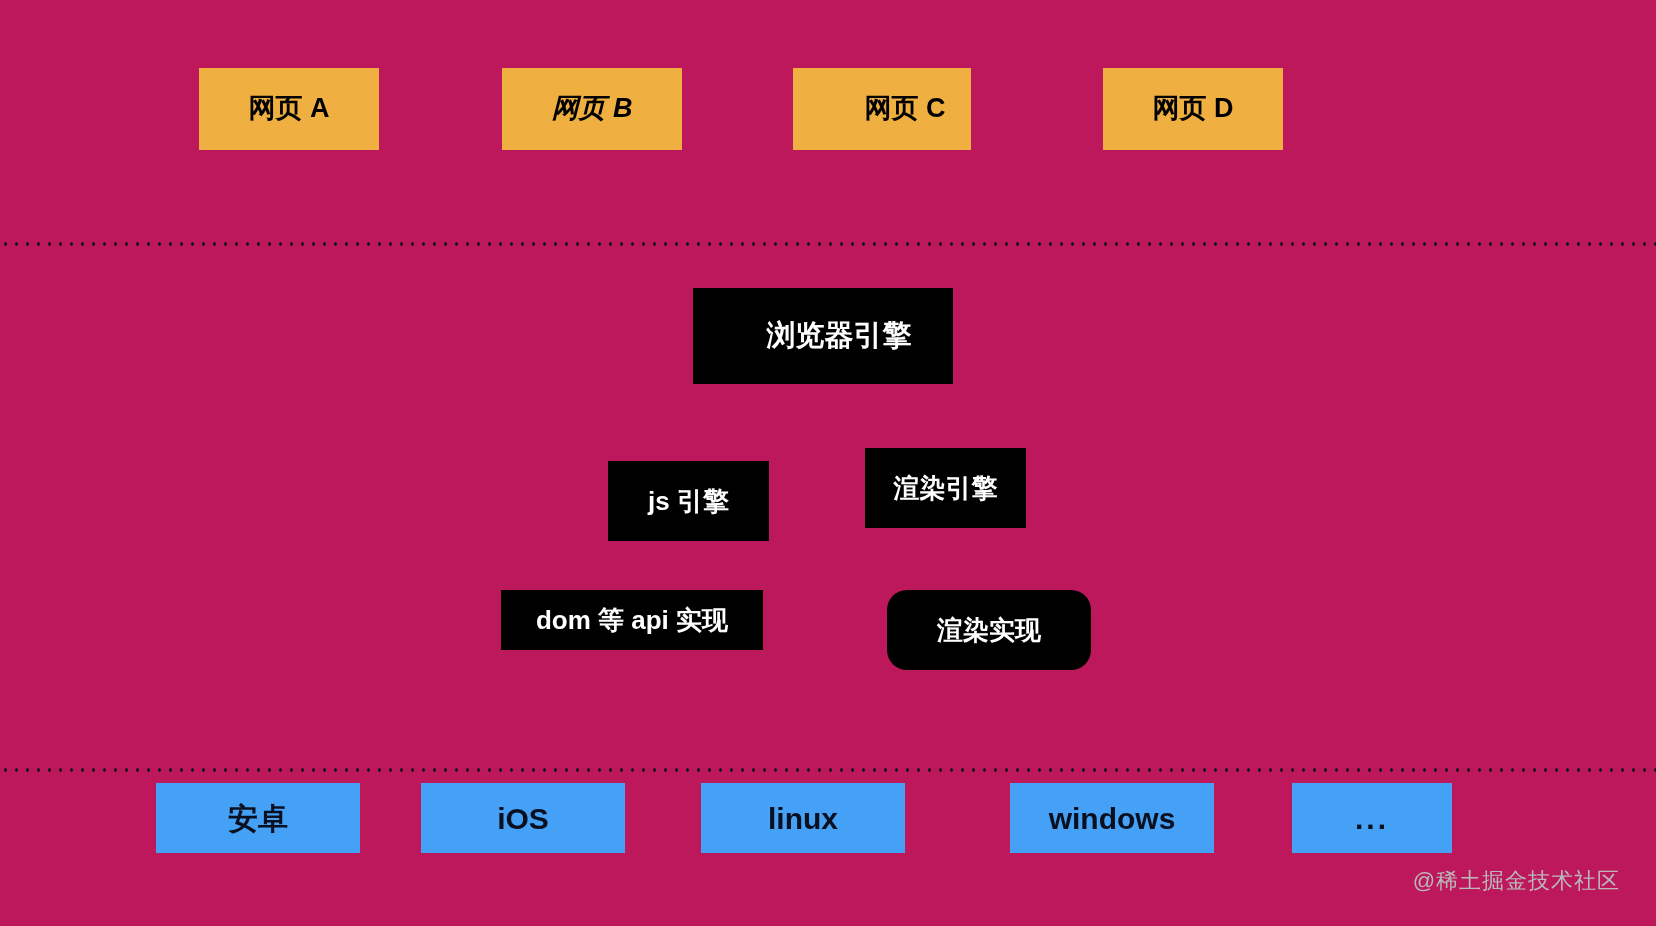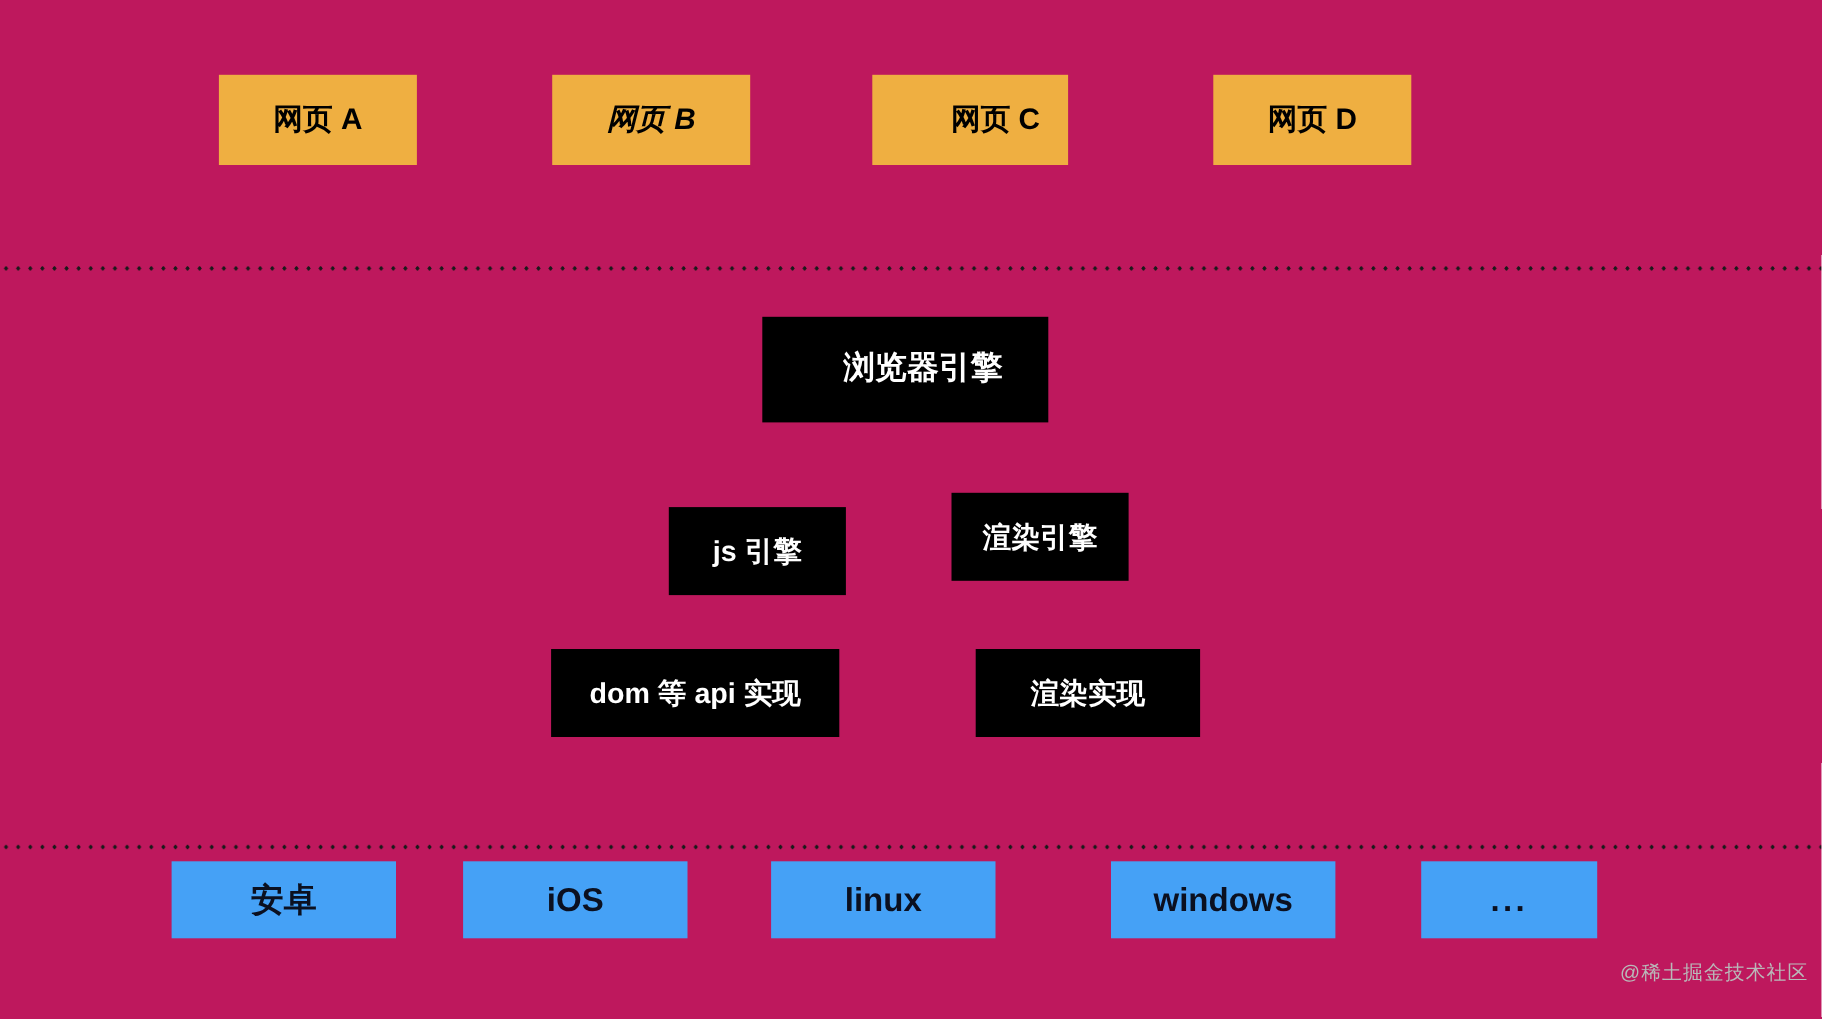--- a/index.html
+++ b/index.html
@@ -55,23 +55,23 @@
     left: 0;
     width: 1656px;
     height: 4px;
     background-image: radial-gradient(circle, #1a1a1a 0 1.6px, rgba(0,0,0,0) 1.9px);
     background-size: 11px 4px;
     background-repeat: repeat-x;
     background-position: 0 center;
   }
   .watermark {
     position: absolute;
-    right: 12px;
+    right: 36px;
     bottom: 30px;
-    font-size: 18px;
+    font-size: 22px;
     color: #b9b9b9;
     letter-spacing: 1px;
     white-space: nowrap;
   }
 </style>
 </head>
 <body>
 
 <div id="canvas">
 
@@ -95,24 +95,24 @@
   <div class="layer layer-engine">
     <div class="box box-browser-engine" style="left: 693px; top: 288px; width: 260px; height: 96px;">
       <span>浏览器引擎</span>
     </div>
     <div class="box box-js-engine" style="left: 608px; top: 448px; width: 161px; height: 80px; margin-top: 13px;">
       <span>js 引擎</span>
     </div>
     <div class="box box-render-engine" style="left: 865px; top: 448px; width: 161px; height: 80px;">
       <span>渲染引擎</span>
     </div>
-    <div class="box box-dom-api" style="left: 501px; top: 590px; width: 262px; height: 80px; text-align: right;">
+    <div class="box box-dom-api" style="left: 501px; top: 590px; width: 262px; height: 60px; text-align: right;">
       <span>dom 等 api 实现</span>
     </div>
-    <div class="box box-render-impl" style="left: 887px; top: 590px; width: 204px; height: 80px;">
+    <div class="box box-render-impl" style="left: 887px; top: 590px; width: 204px; height: 80px; border-radius: 20px;">
       <span>渲染实现</span>
     </div>
   </div>
 
   <div class="divider" style="top: 768px;"></div>
 
   <div class="layer layer-os">
     <div class="box box-os-android" style="left: 156px; top: 783px; width: 204px; height: 70px;">
       <span>安卓</span>
     </div>

